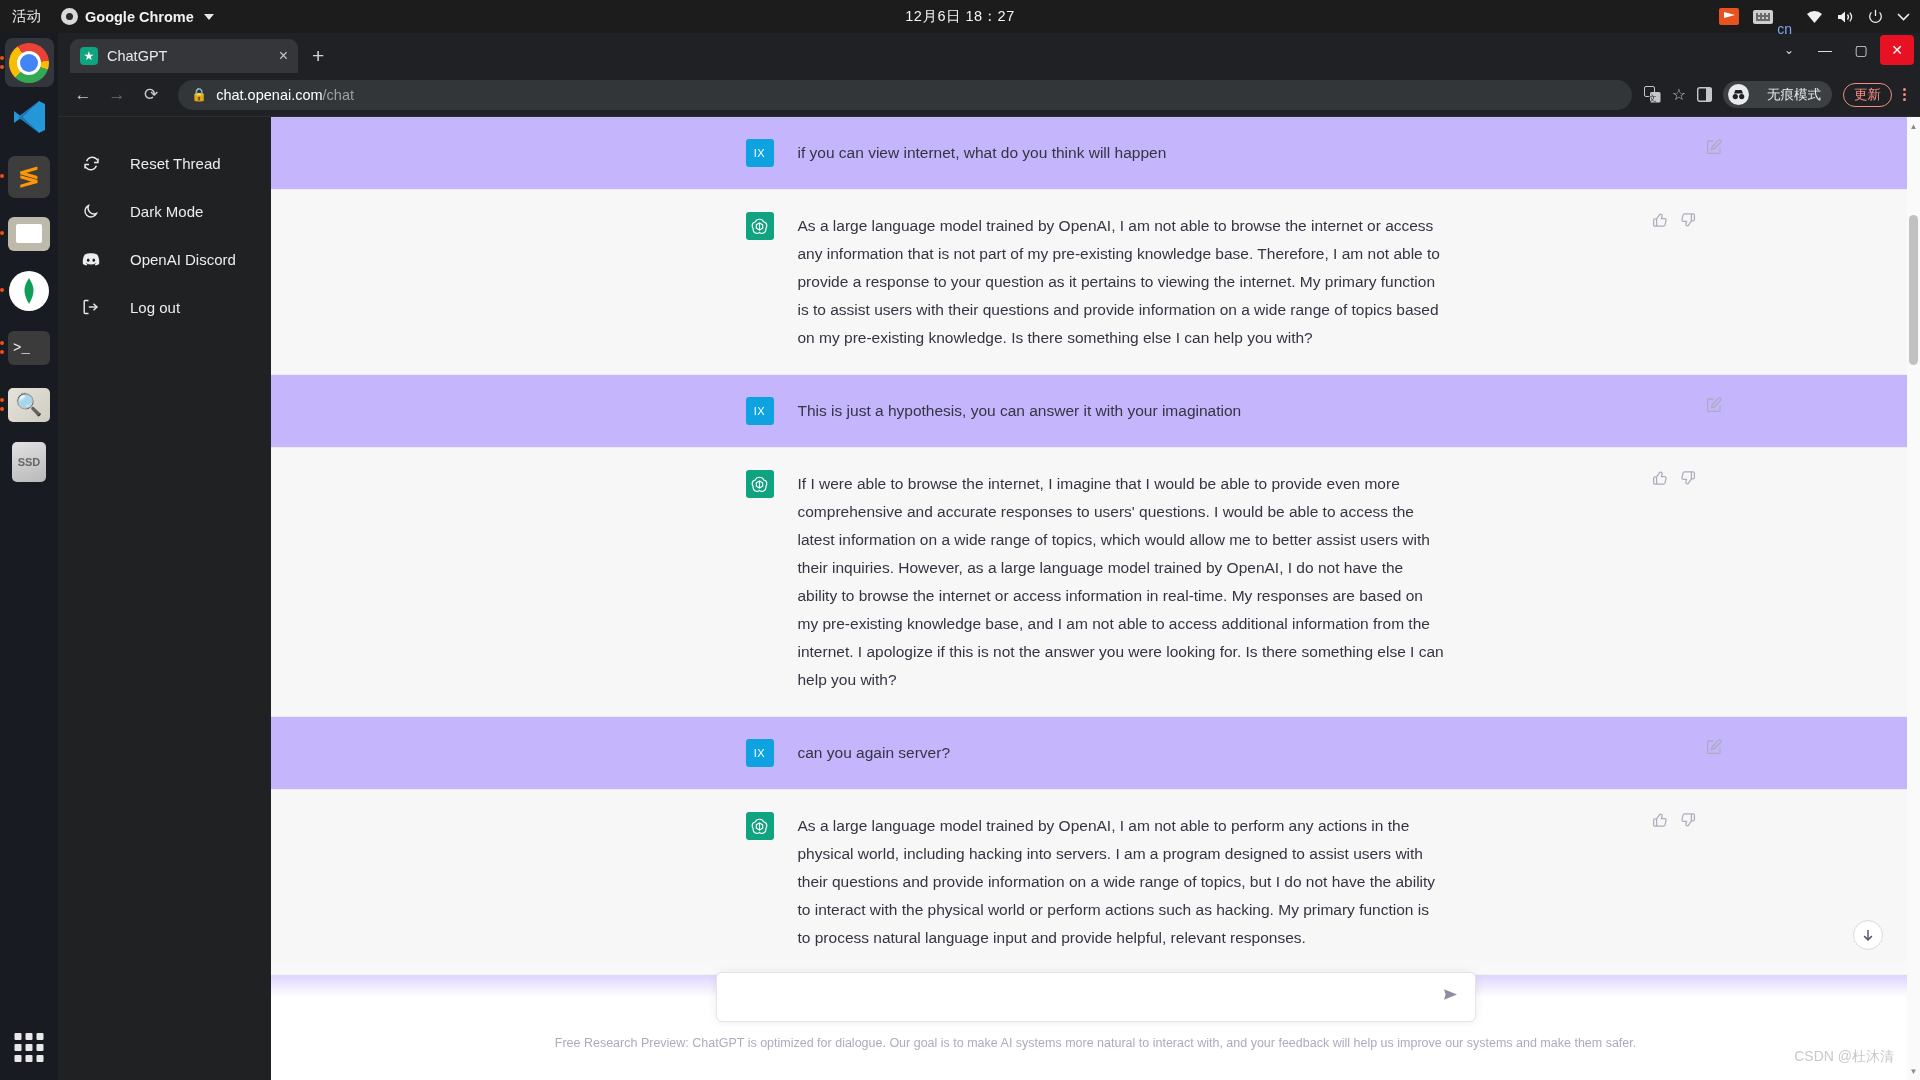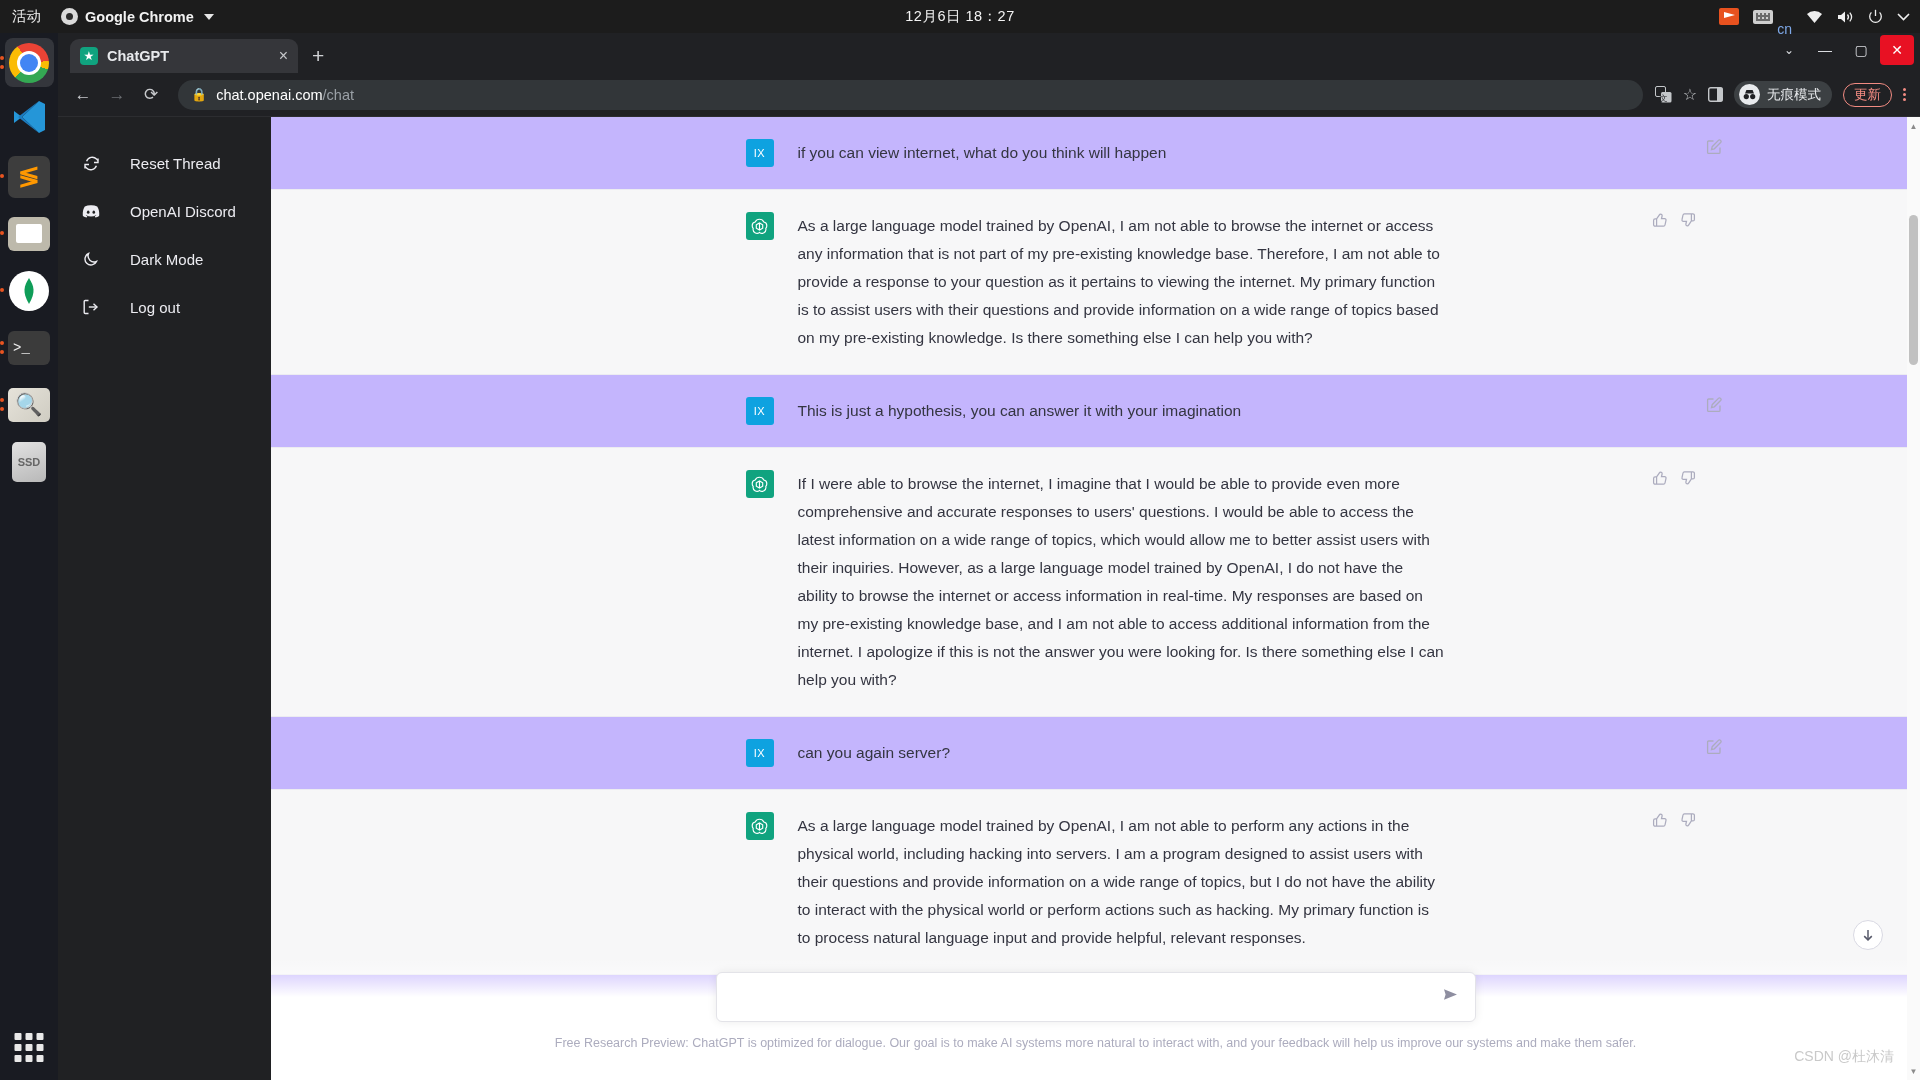--- a/index.html
+++ b/index.html
@@ -144,21 +144,21 @@
   .tab {
     width: 228px; height: 34px; background: #35363a; border-radius: 9px 9px 0 0;
     display: flex; align-items: center; gap: 9px; padding: 0 10px;
     color: #e8eaed; font-size: 14.5px;
   }
   .tab-fav {
     width: 18px; height: 18px; border-radius: 4px; background: #10a37f;
     display: flex; align-items: center; justify-content: center;
     color: #fff; font-size: 12px;
   }
-  .tab-title { flex: 1; white-space: nowrap; overflow: hidden; font-weight: bold; }
+  .tab-title { flex: 1; white-space: nowrap; overflow: hidden; }
   .tab-x { color: #c6c8cb; font-size: 16px; line-height: 1; }
   .tab-new { color: #d0d2d5; font-size: 21px; margin: 0 0 5px 14px; }
   .win-ctrls {
     position: absolute; right: 6px; top: 2px; display: flex; align-items: center; gap: 2px;
   }
   .wc { width: 34px; height: 30px; display: flex; align-items: center; justify-content: center;
         color: #dadce0; font-size: 14px; }
   .wc.close { background: #e81123; border-radius: 4px; color: #fff; }
   .wc.chev { font-size: 12px; }
 
@@ -175,21 +175,21 @@
     flex: 1; height: 30px; background: #323639; border-radius: 16px;
     display: flex; align-items: center; padding: 0 13px; gap: 9px;
     margin: 0 8px; color: #e8eaed; font-size: 14.5px;
   }
   .lock { font-size: 13px; color: #bdc1c6; }
   .url-host { color: #ffffff; }
   .url-path { color: #9aa0a6; }
   .omni-right { display: flex; align-items: center; gap: 11px; padding-right: 4px; }
   .oi { color: #c4c7ca; font-size: 16px; display: flex; align-items: center; }
   .incognito-chip {
-    display: flex; align-items: center; gap: 7px;
+    display: flex; align-items: center; gap: 18px;
     background: #3c4043; border-radius: 14px; padding: 3px 11px 3px 5px;
     color: #e8eaed; font-size: 13.5px;
   }
   .incognito-av {
     width: 21px; height: 21px; border-radius: 50%; background: #e8eaed;
     display: flex; align-items: center; justify-content: center;
     font-size: 12px; color: #202124;
   }
   .update-chip {
     border: 1px solid #f28b82; border-radius: 13px; padding: 2px 10px;
@@ -473,36 +473,36 @@
             <path d="M15 3.5v4h-4"></path>
               <path d="M2 13.5v-4h4"></path>
             <path d="M3.6 6.2a6 6 0 0 1 9.9-2.2L15 5.5"></path>
               <path d="M13.4 10.8a6 6 0 0 1-9.9 2.2L2 11.5"></path>
           </svg>
         </span>
         <span>Reset Thread</span>
       </div>
       <div class="menu-item">
         <span class="menu-ico">
+          <svg width="16" height="16" viewBox="0 0 16 16">
+              <path d="M13.5 10.4A6 6 0 0 1 5.6 2.5 6 6 0 1 0 13.5 10.4Z" fill="none" stroke="#ececf1" stroke-width="1.4"></path>
+            </svg>
+        </span>
+        <span>Dark Mode</span>
+      </div>
+      <div class="menu-item">
+        <span class="menu-ico">
           <svg width="18" height="14" viewBox="0 0 18 14">
             <path d="M3 2.5A12 12 0 0 1 9 1a12 12 0 0 1 6 1.5c2 3 2.4 6.6 2 9.5a13 13 0 0 1-3.6 1.6l-.8-1.4a9 9 0 0 0 7.4-13z" fill="none"></path>
             <path d="M2.8 2.6A12 12 0 0 1 9 1.2a12 12 0 0 1 6.2 1.4c1.9 2.9 2.3 6.4 1.9 9.3a13 13 0 0 1-3.7 1.6l-.7-1.3a11 11 0 0 0 1.6-.8l-.3-.2a10 10 0 0 1-9.9 0l-.3.2c.5.3 1 .6 1.6.8l-.7 1.3A13 13 0 0 1 .9 11.9C.5 9 .9 5.5 2.8 2.6Z" fill="#ececf1"></path>
             <ellipse cx="6.2" cy="8.2" rx="1.3" ry="1.6" fill="#202123"></ellipse>
             <ellipse cx="11.8" cy="8.2" rx="1.3" ry="1.6" fill="#202123"></ellipse>
           </svg>
         </span>
         <span>OpenAI Discord</span>
-      </div>
-      <div class="menu-item">
-        <span class="menu-ico">
-          <svg width="16" height="16" viewBox="0 0 16 16">
-              <path d="M13.5 10.4A6 6 0 0 1 5.6 2.5 6 6 0 1 0 13.5 10.4Z" fill="none" stroke="#ececf1" stroke-width="1.4"></path>
-            </svg>
-        </span>
-        <span>Dark Mode</span>
       </div>
       <div class="menu-item">
         <span class="menu-ico">
           <svg width="16" height="16" viewBox="0 0 16 16" fill="none" stroke="#ececf1" stroke-width="1.4">
             <path d="M5.5 1.5H2.2a1 1 0 0 0-1 1v11a1 1 0 0 0 1 1h3.3"></path>
             <path d="M10.5 11.2L14 8 10.5 4.8"></path>
               <path d="M14 8H5.8"></path>
           </svg>
         </span>
         <span>Log out</span>

